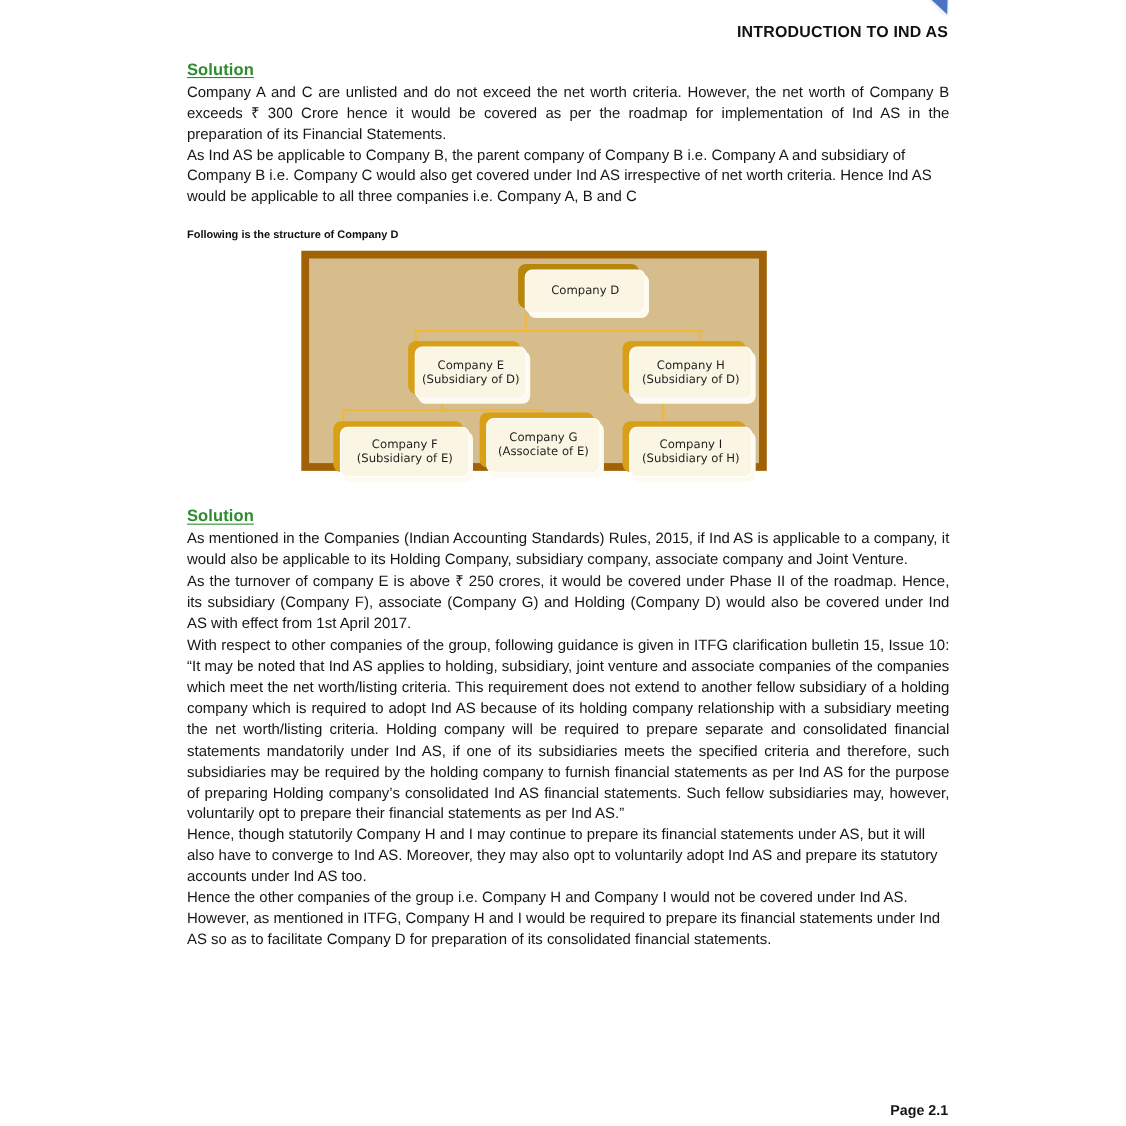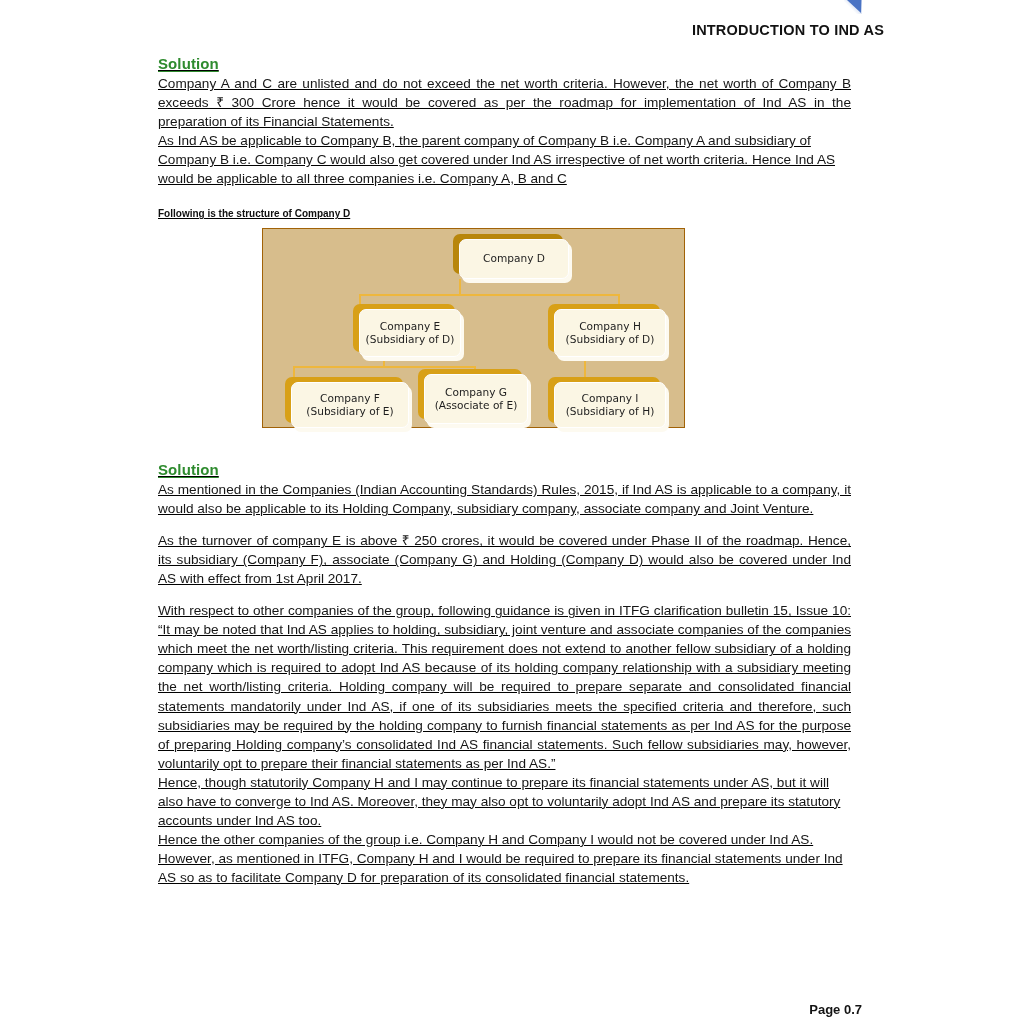--- a/index.html
+++ b/index.html
@@ -40,29 +40,27 @@
   .running-header {
     position: absolute;
     top: 22px;
     left: 0;
     width: 862px;
     text-align: right;
     font-size: 14.5px;
     font-weight: bold;
     color: #121212;
     letter-spacing: 0.2px;
-    padding-left: 22px;
   }
 
   .content {
     position: absolute;
-    left: 158px;
+    left: 170px;
     top: 55px;
     width: 693px;
-    text-decoration: underline;
   }
 
   h2.heading {
     margin: 0 0 2px 0;
     font-size: 15px;
     font-weight: bold;
     text-decoration: underline;
     text-underline-offset: 2px;
     letter-spacing: 0.1px;
   }
@@ -71,40 +69,40 @@
 
   p.body {
     margin: 0;
     font-size: 13.6px;
     line-height: 1.40;
     color: #161616;
     text-align: justify;
     text-justify: inter-word;
   }
   p.body.nojustify { text-align: left; }
-  p.gap { margin-top: 13px; }
+  p.gap { margin-top: 1px; }
 
   .subhead {
     margin: 0 0 0 0;
     font-size: 10px;
     font-weight: bold;
     color: #101010;
   }
 
   .spacer-lg { height: 20px; }
   .spacer-md { height: 13px; }
 
   
   .chart-wrap {
     position: relative;
     margin: 9px 0 0 104px;
     width: 423px;
     height: 200px;
     background: #d7bd8c;
-    border: 1px solid #a16207;
+    border: 7px solid #a16207;
     box-sizing: border-box;
   }
   .chart-inner { position: absolute; inset: 0; }
 
   
   .link {
     position: absolute;
     background: #eeb73d;
   }
   .link.v { width: 1.6px; }
@@ -273,15 +271,15 @@
 
     <h2 class="heading green">Solution</h2>
     <p class="body">As mentioned in the Companies (Indian Accounting Standards) Rules, 2015, if Ind AS is applicable to a company, it would also be applicable to its Holding Company, subsidiary company, associate company and Joint Venture.</p>
     <p class="body gap">As the turnover of company E is above ₹ 250 crores, it would be covered under Phase II of the roadmap. Hence, its subsidiary (Company F), associate (Company G) and Holding (Company D) would also be covered under Ind AS with effect from 1st April 2017.</p>
     <p class="body gap">With respect to other companies of the group, following guidance is given in ITFG clarification bulletin 15, Issue 10: “It may be noted that Ind AS applies to holding, subsidiary, joint venture and associate companies of the companies which meet the net worth/listing criteria. This requirement does not extend to another fellow subsidiary of a holding company which is required to adopt Ind AS because of its holding company relationship with a subsidiary meeting the net worth/listing criteria. Holding company will be required to prepare separate and consolidated financial statements mandatorily under Ind AS, if one of its subsidiaries meets the specified criteria and therefore, such subsidiaries may be required by the holding company to furnish financial statements as per Ind AS for the purpose of preparing Holding company’s consolidated Ind AS financial statements. Such fellow subsidiaries may, however, voluntarily opt to prepare their financial statements as per Ind AS.”</p>
     <p class="body nojustify">Hence, though statutorily Company H and I may continue to prepare its financial statements under AS, but it will also have to converge to Ind AS. Moreover, they may also opt to voluntarily adopt Ind AS and prepare its statutory accounts under Ind AS too.</p>
     <p class="body nojustify">Hence the other companies of the group i.e. Company H and Company I would not be covered under Ind AS. However, as mentioned in ITFG, Company H and I would be required to prepare its financial statements under Ind AS so as to facilitate Company D for preparation of its consolidated financial statements.</p>
 
   </div>
 
-  <div class="footer">Page 0.7</div>
+  <div class="footer">Page 2.1</div>
 
 </div>
 
 </body></html>

